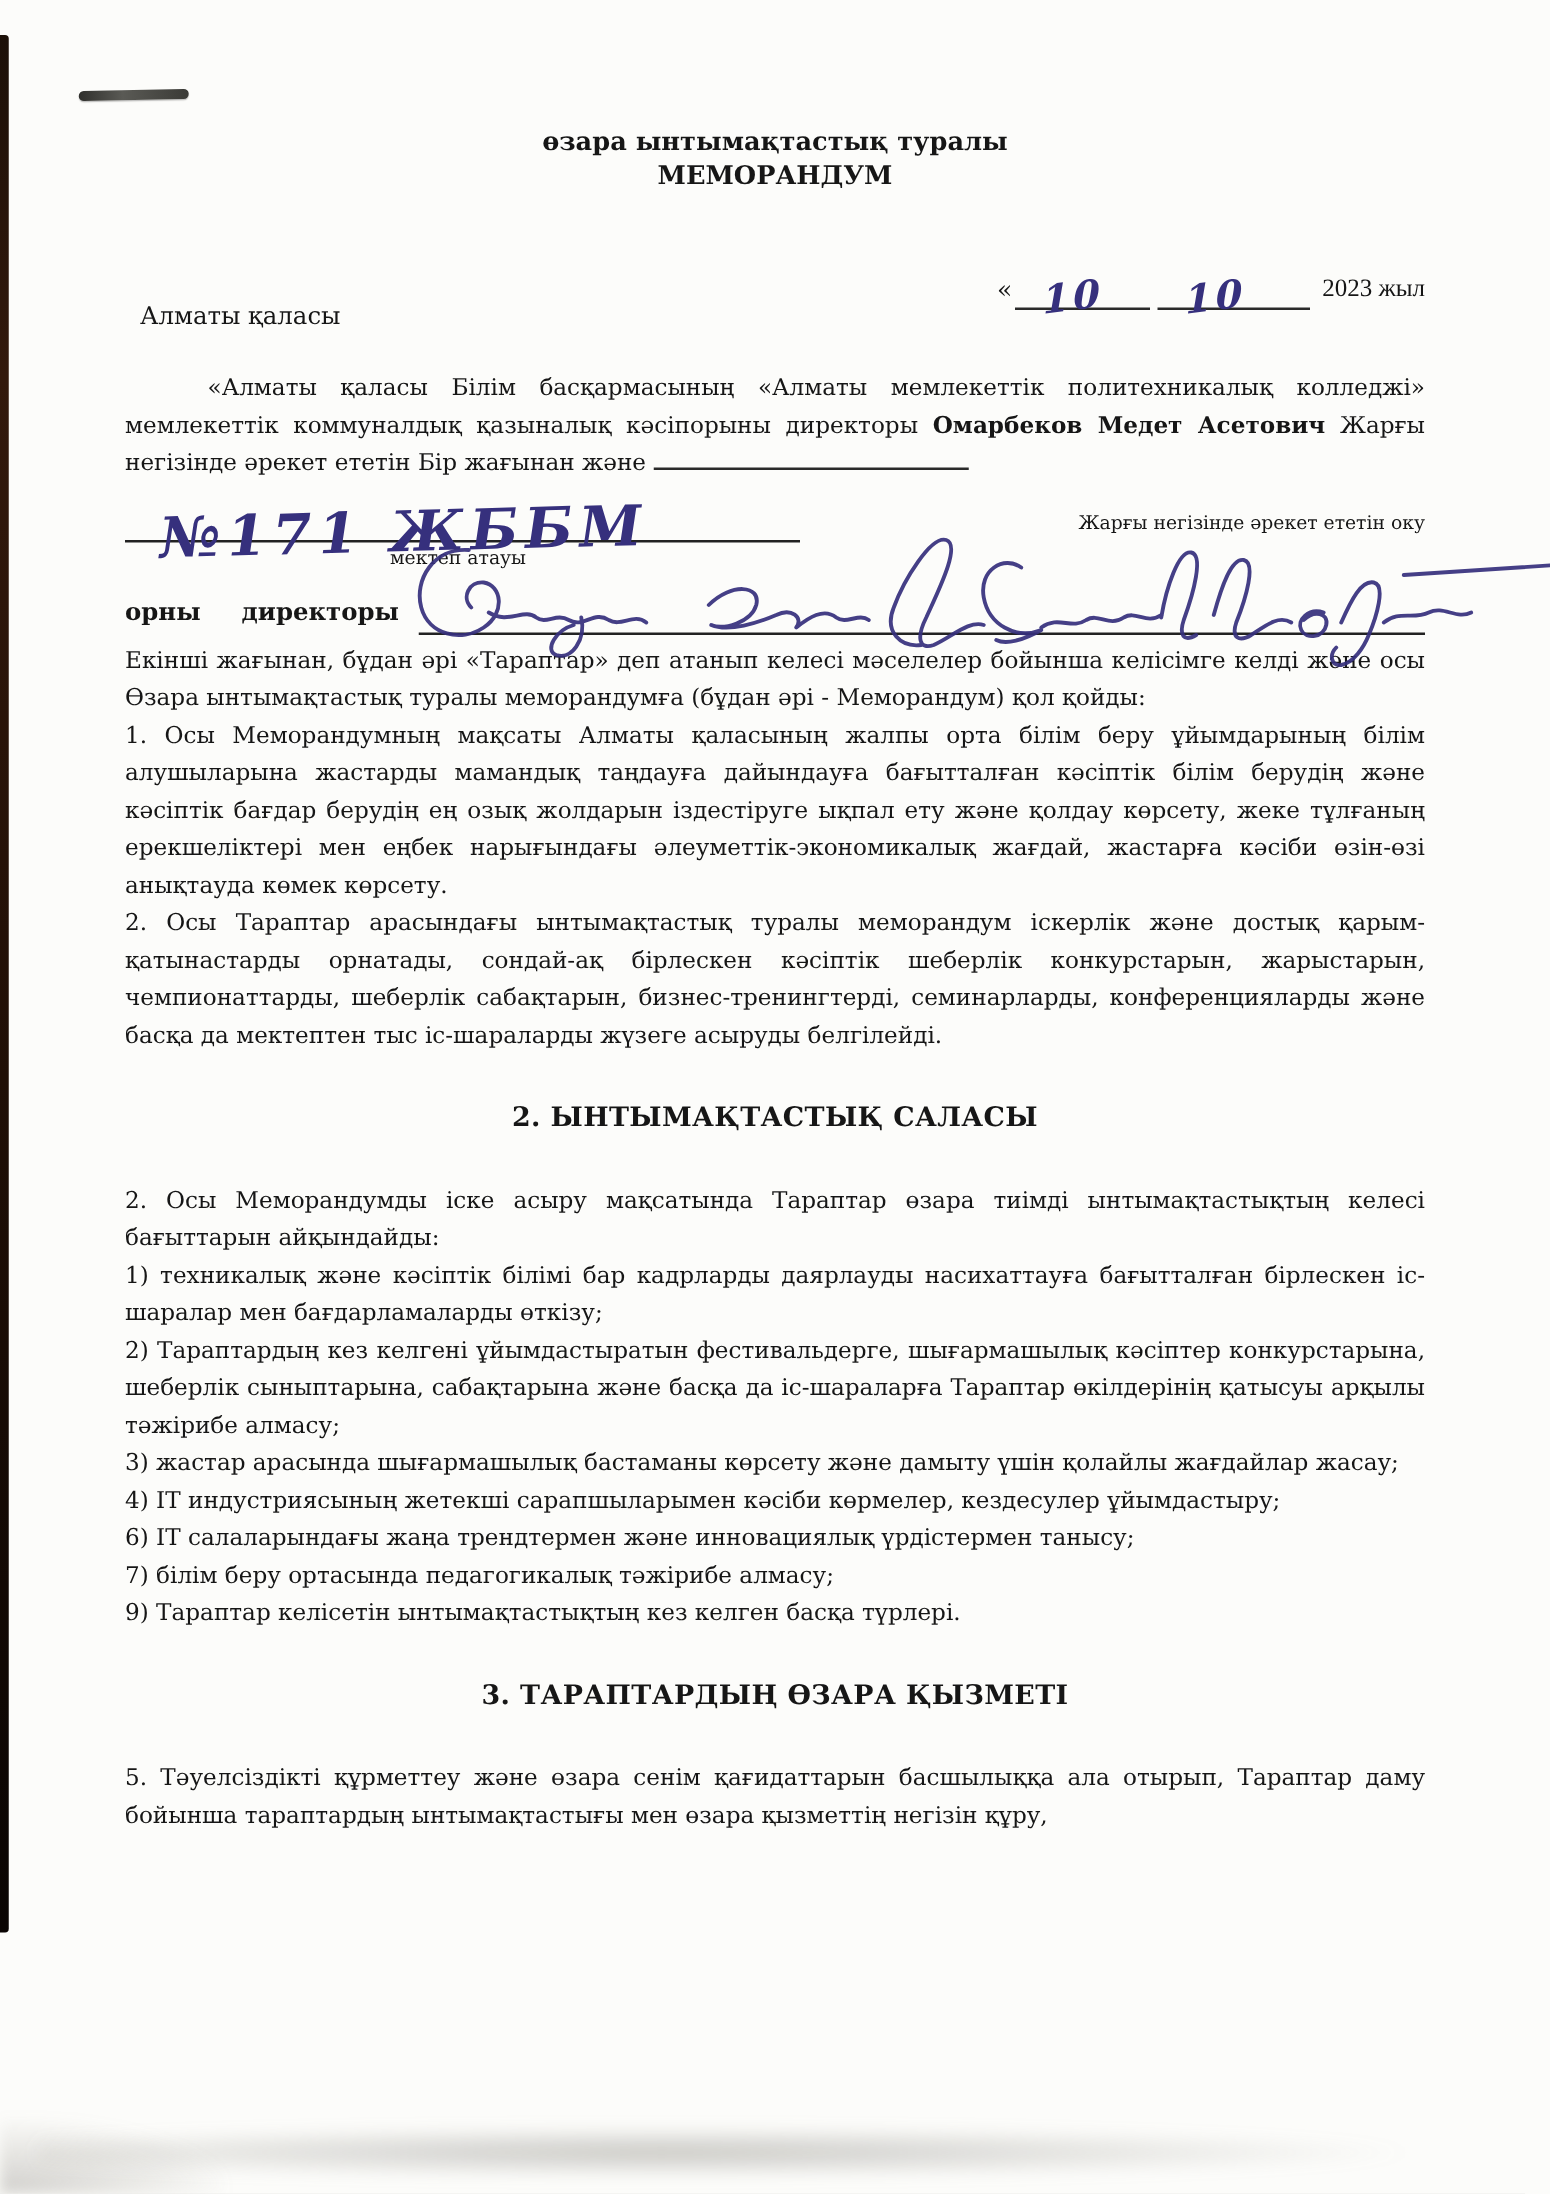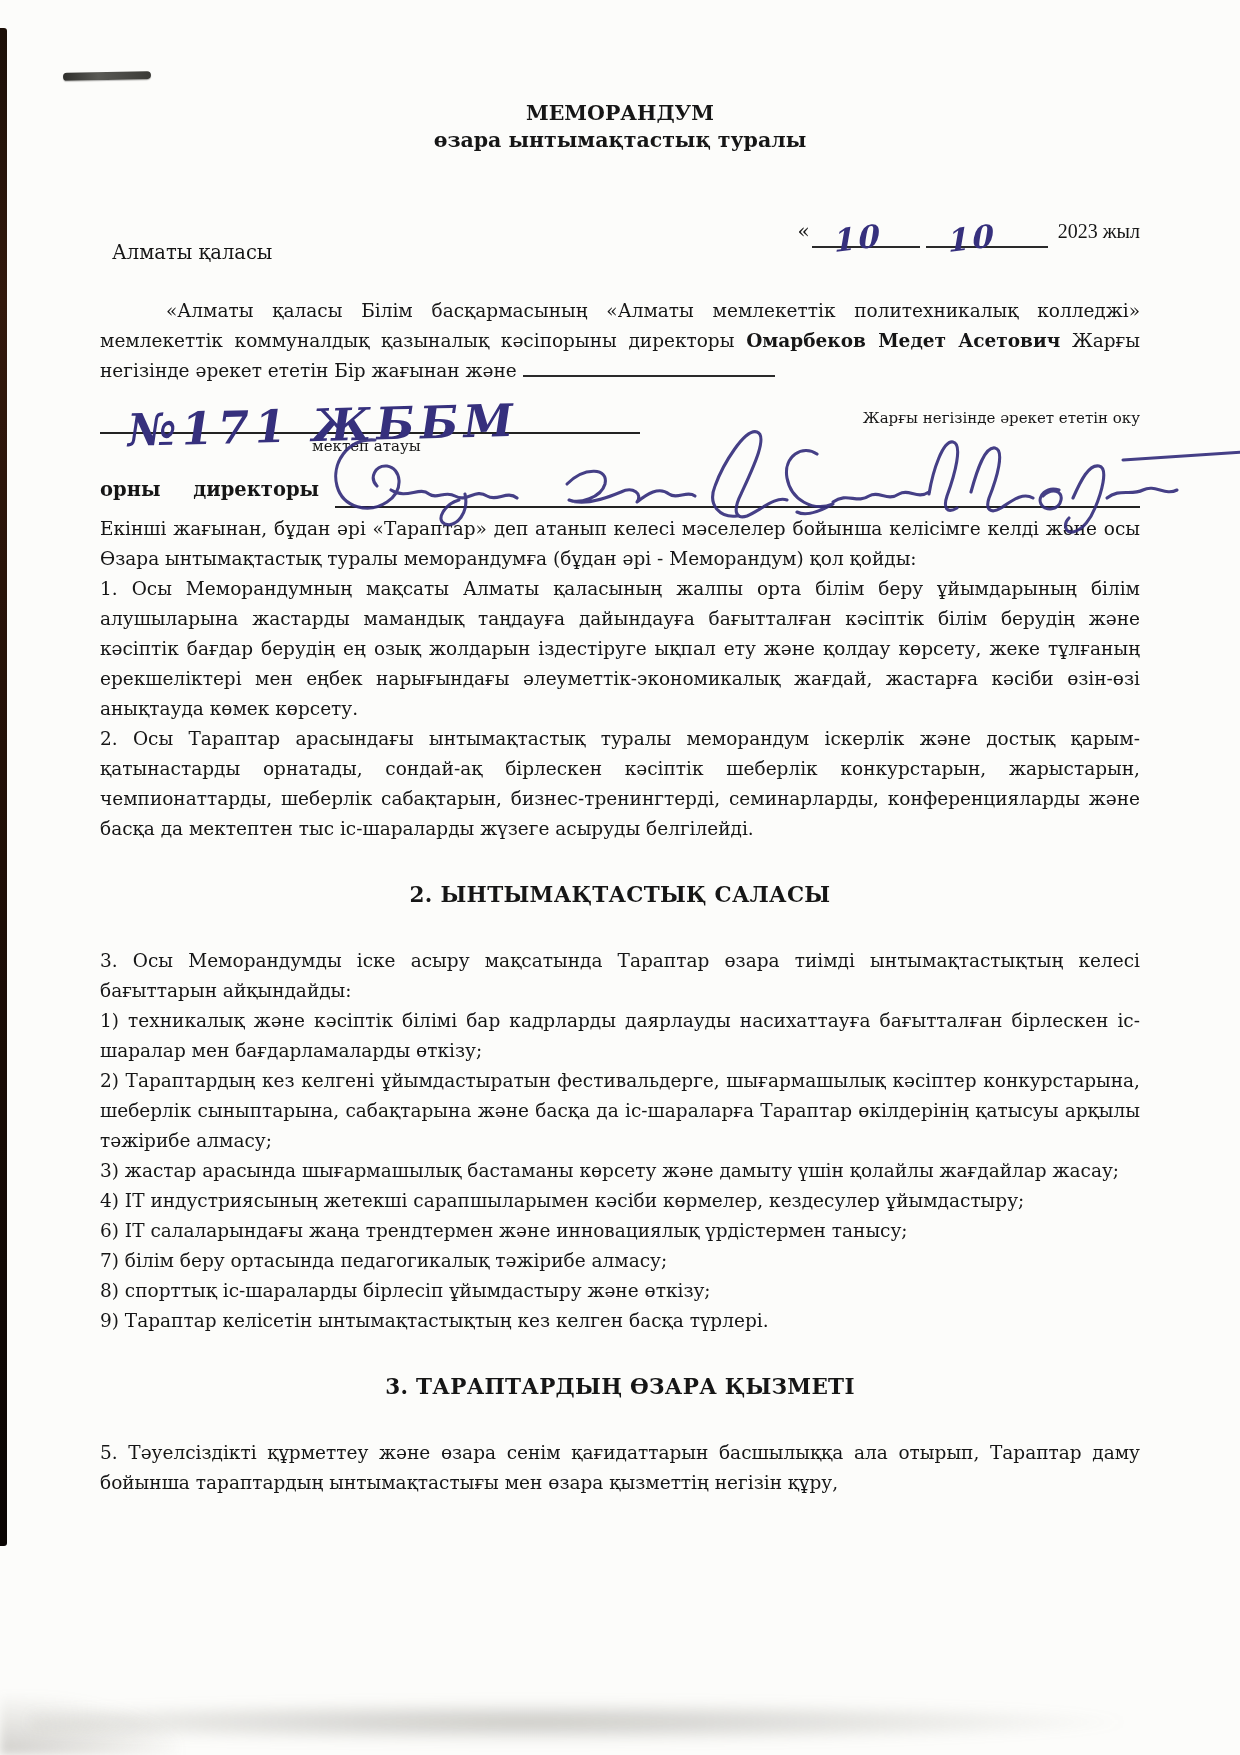--- a/index.html
+++ b/index.html
@@ -85,22 +85,22 @@
 <body>
 
 <div class="page">
 
   <div class="edge-strip"></div>
   <div class="pen-dash"></div>
 
   <div class="content">
 
     <div class="title-block">
+      <div>өзара ынтымақтастық туралы</div>
       <div>МЕМОРАНДУМ</div>
-      <div>өзара ынтымақтастық туралы</div>
     </div>
 
     <div class="meta-row">
       <span class="city">Алматы қаласы</span>
       <div class="date-group">
         <span class="date-quote">«</span>
         <span class="hand-slot day">
           <span class="hand-num">10</span>
         </span>
         <span class="hand-slot month">
@@ -144,29 +144,28 @@
         </svg>
       </span>
     </div>
 
     <p class="para second-party">Екінші жағынан, бұдан әрі «Тараптар» деп атанып келесі мәселелер бойынша келісімге келді және осы Өзара ынтымақтастық туралы меморандумға (бұдан әрі - Меморандум) қол қойды:</p>
 
     <p class="para">1. Осы Меморандумның мақсаты Алматы қаласының жалпы орта білім беру ұйымдарының білім алушыларына жастарды мамандық таңдауға дайындауға бағытталған кәсіптік білім берудің және кәсіптік бағдар берудің ең озық жолдарын іздестіруге ықпал ету және қолдау көрсету, жеке тұлғаның ерекшеліктері мен еңбек нарығындағы әлеуметтік-экономикалық жағдай, жастарға кәсіби өзін-өзі анықтауда көмек көрсету.</p>
     <p class="para">2. Осы Тараптар арасындағы ынтымақтастық туралы меморандум іскерлік және достық қарым-қатынастарды орнатады, сондай-ақ бірлескен кәсіптік шеберлік конкурстарын, жарыстарын, чемпионаттарды, шеберлік сабақтарын, бизнес-тренингтерді, семинарларды, конференцияларды және басқа да мектептен тыс іс-шараларды жүзеге асыруды белгілейді.</p>
 
     <div class="sec-heading">2. ЫНТЫМАҚТАСТЫҚ САЛАСЫ</div>
-    <p class="para">3. Осы Меморандумды іске асыру мақсатында Тараптар өзара тиімді ынтымақтастықтың келесі бағыттарын айқындайды:</p>
+    <p class="para">2. Осы Меморандумды іске асыру мақсатында Тараптар өзара тиімді ынтымақтастықтың келесі бағыттарын айқындайды:</p>
     <div class="items">
       <p class="para">1) техникалық және кәсіптік білімі бар кадрларды даярлауды насихаттауға бағытталған бірлескен іс-шаралар мен бағдарламаларды өткізу;</p>
       <p class="para">2) Тараптардың кез келгені ұйымдастыратын фестивальдерге, шығармашылық кәсіптер конкурстарына, шеберлік сыныптарына, сабақтарына және басқа да іс-шараларға Тараптар өкілдерінің қатысуы арқылы тәжірибе алмасу;</p>
       <p class="para">3) жастар арасында шығармашылық бастаманы көрсету және дамыту үшін қолайлы жағдайлар жасау;</p>
       <p class="para">4) IT индустриясының жетекші сарапшыларымен кәсіби көрмелер, кездесулер ұйымдастыру;</p>
       <p class="para">6) IT салаларындағы жаңа трендтермен және инновациялық үрдістермен танысу;</p>
       <p class="para">7) білім беру ортасында педагогикалық тәжірибе алмасу;</p>
-      <p class="para">8) спорттық іс-шараларды бірлесіп ұйымдастыру және өткізу;</p>
       <p class="para">9) Тараптар келісетін ынтымақтастықтың кез келген басқа түрлері.</p>
     </div>
 
     <div class="sec-heading">3. ТАРАПТАРДЫҢ ӨЗАРА ҚЫЗМЕТІ</div>
     <p class="para">5. Тәуелсіздікті құрметтеу және өзара сенім қағидаттарын басшылыққа ала отырып, Тараптар даму бойынша тараптардың ынтымақтастығы мен өзара қызметтің  негізін құру,</p>
 
   </div>
 
   <div class="bottom-shadow"></div>
   <div class="bottom-shadow2"></div>

